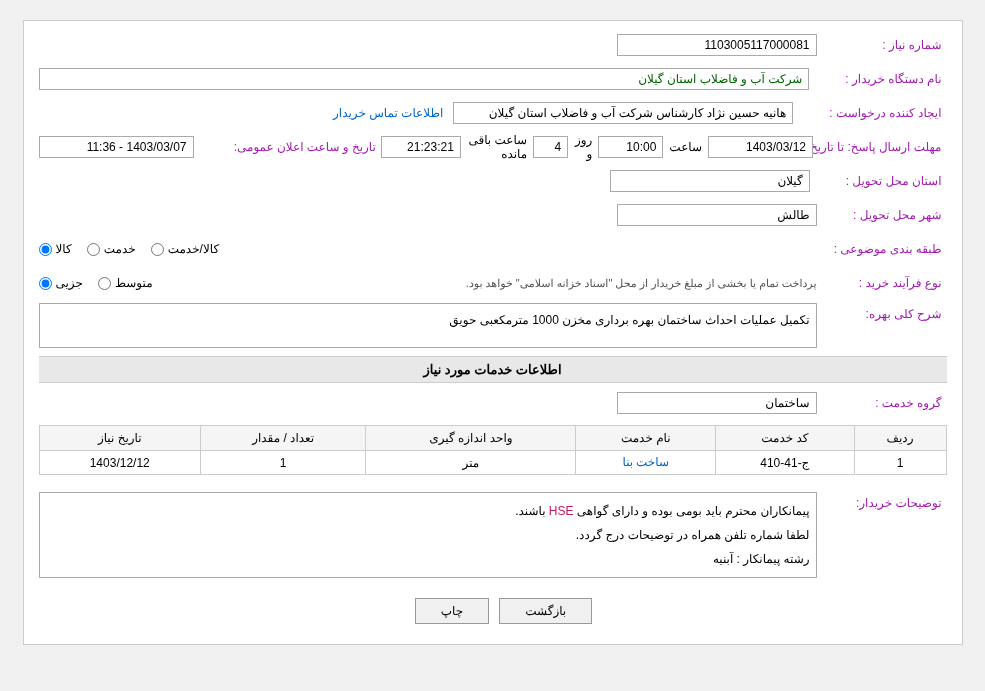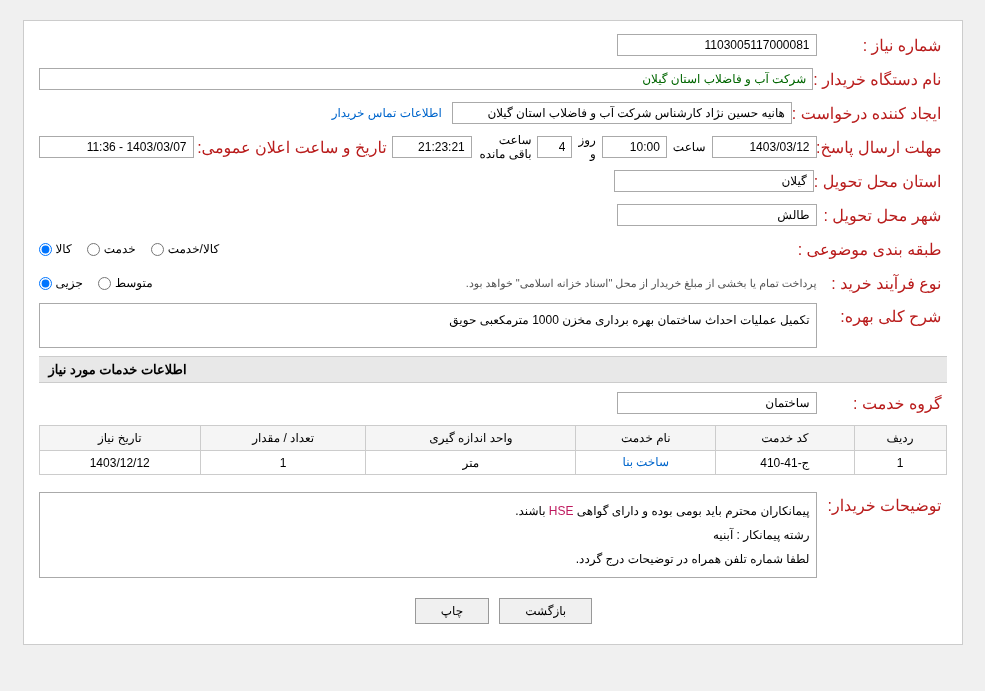--- a/index.html
+++ b/index.html
@@ -29,26 +29,27 @@
     .content {
       padding: 10px 15px;
     }
     .row {
       display: flex;
       align-items: center;
       margin-bottom: 6px;
       min-height: 28px;
     }
     .label {
-      color: #b91c1c;
-      font-size: 16px;
+      color: #a21caf;
+      font-size: 12px;
       white-space: nowrap;
       padding-right: 5px;
       min-width: 130px;
       text-align: right;
+      padding-left: 36px;
     }
     .input-box {
       border: 1px solid #aaa;
       padding: 3px 6px;
       font-size: 12px;
       font-family: Tahoma, Arial, sans-serif;
       direction: rtl;
       background: #fff;
     }
     .input-full {
@@ -57,21 +58,21 @@
     .input-colored {
       color: #006600;
     }
     .section-title {
       background: #e8e8e8;
       border-top: 1px solid #ccc;
       border-bottom: 1px solid #ccc;
       padding: 5px 10px;
       font-weight: bold;
       font-size: 13px;
-      text-align: left;
+      text-align: center;
       margin: 6px 0;
     }
     .link-text {
       color: #0066cc;
       cursor: pointer;
       text-decoration: none;
     }
     .radio-group {
       display: flex;
       align-items: center;
@@ -268,22 +269,22 @@
             <td>1403/12/12</td>
           </tr>
         </tbody>
       </table>
     </div>
 
     <div class="row" style="align-items:flex-start; margin-top:17px; margin-bottom:10px;">
       <span class="label" style="padding-top:4px;">توضیحات خریدار:</span>
       <div class="description-box" style="min-height:80px; line-height:2;">
         <div>پیمانکاران محترم باید بومی بوده و دارای گواهی <span style="color:#be185d;">HSE</span>  باشند.</div>
+        <div>لطفا شماره تلفن همراه در توضیحات درج گردد.</div>
         <div>رشته پیمانکار :  آبنیه</div>
-        <div>لطفا شماره تلفن همراه در توضیحات درج گردد.</div>
       </div>
     </div>
 
     <div class="buttons-row">
       <button class="btn btn-back">بازگشت</button>
       <button class="btn btn-print">چاپ</button>
     </div>
 
   </div>
 </div>

